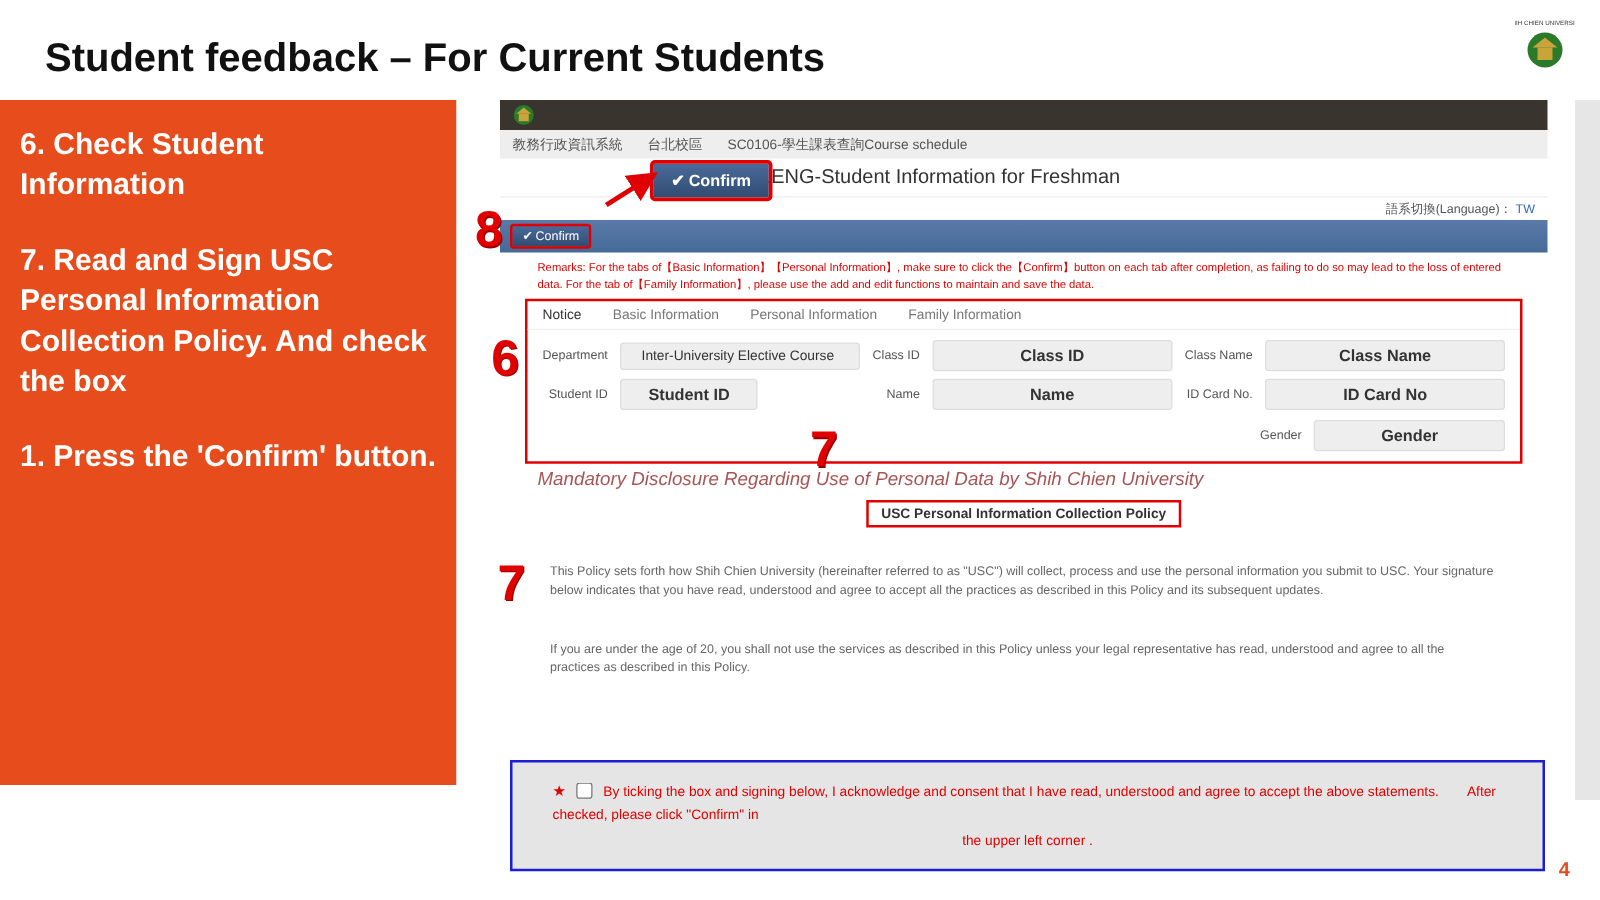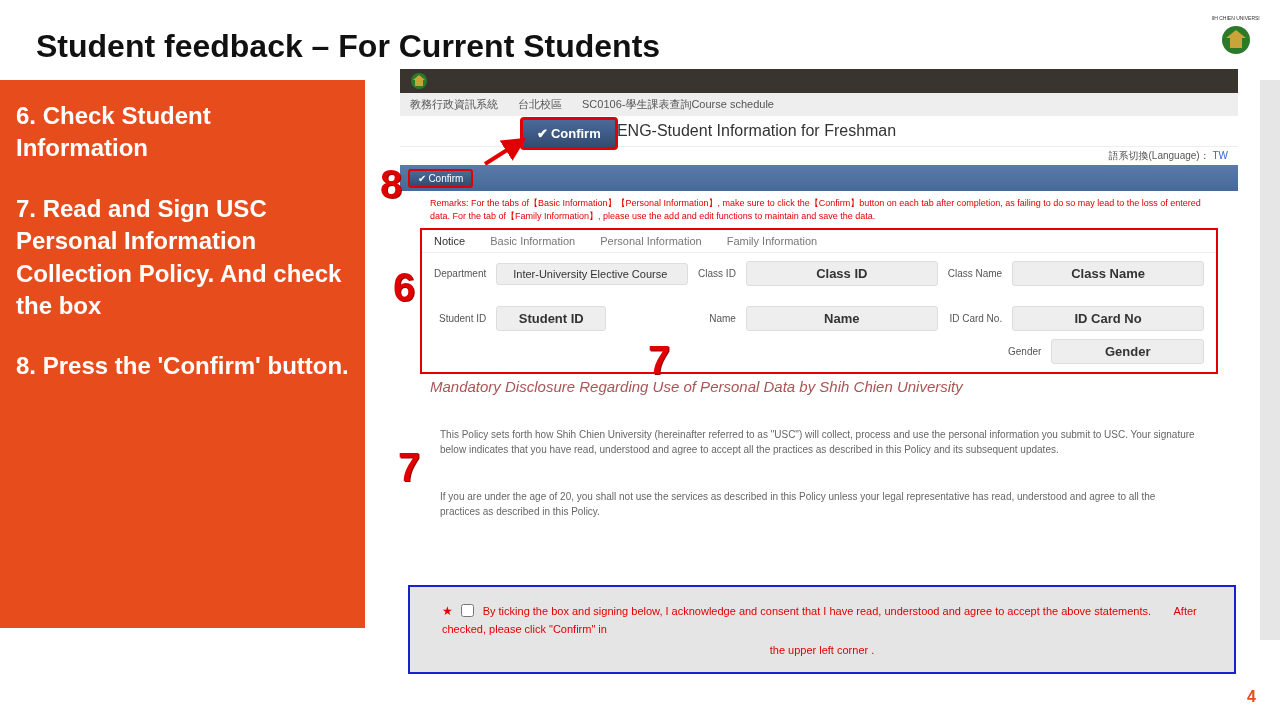--- a/index.html
+++ b/index.html
@@ -5,21 +5,21 @@
     * { box-sizing: border-box; margin: 0; padding: 0; }
     body { font-family: "Segoe UI", Arial, sans-serif; width: 1280px; height: 720px; background: #fff; position: relative; overflow: hidden; }
     
     .slide-title { position: absolute; top: 28px; left: 36px; font-size: 32px; font-weight: bold; color: #111; }
     
     .logo-corner { position: absolute; top: 12px; right: 20px; width: 48px; height: 48px; }
     
     .sidebar { position: absolute; top: 80px; left: 0; width: 365px; height: 548px; background: #e74c1c; color: #fff; padding: 20px 16px; }
     .sidebar p { font-size: 24px; font-weight: bold; line-height: 1.35; margin-bottom: 28px; }
     
-    .screenshot { position: absolute; top: 69px; left: 400px; width: 838px; }
+    .screenshot { position: absolute; top: 80px; left: 400px; width: 838px; }
     
     .dark-bar { background: #3a342e; height: 24px; padding: 2px 10px; display: flex; align-items: center; }
     .dark-bar .mini-logo { width: 18px; height: 18px; }
     
     .breadcrumb-row { background: #eee; padding: 4px 10px; font-size: 11px; color: #555; display: flex; gap: 20px; }
     .breadcrumb-row span { cursor: default; }
     
     .title-row { background: #fff; padding: 6px 30px 6px 130px; display: flex; align-items: center; position: relative; border-bottom: 1px solid #eee; }
     .title-row .page-title { font-size: 16px; color: #333; margin-left: 30px; }
     
@@ -30,21 +30,21 @@
     
     .blue-header { background: linear-gradient(#5a7aa9, #456a97); height: 26px; padding: 3px 8px; position: relative; }
     .confirm-btn-small { background: linear-gradient(#4a6a9a, #314c71); color: #fff; border: 2px solid #e10000; padding: 2px 8px; font-size: 10px; border-radius: 3px; cursor: pointer; display: inline-flex; align-items: center; gap: 2px; }
     
     .remarks { font-size: 9px; color: #e10000; padding: 6px 30px; line-height: 1.4; }
     
     .form-card { border: 2px solid #e10000; margin: 0 20px; background: #fff; }
     .tabs { display: flex; gap: 25px; padding: 5px 12px; font-size: 11px; color: #777; border-bottom: 1px solid #eee; align-items: flex-end; }
     .tabs span:first-child { color: #333; }
     
-    .fields { padding: 8px 12px; display: grid; grid-template-columns: auto 1fr auto 1fr auto 1fr; gap: 20px 10px; align-items: center; }
+    .fields { padding: 8px 12px; display: grid; grid-template-columns: auto 1fr auto 1fr auto 1fr; gap: 6px 10px; align-items: center; }
     .fields .lbl { font-size: 10px; color: #555; text-align: right; white-space: nowrap; }
     .fields .val { background: #eee; border-radius: 3px; padding: 4px 8px; font-size: 11px; text-align: left; color: #333; border: 1px solid #ddd; }
     .fields .val.bold { font-weight: bold; text-align: center; font-size: 13px; }
     
     .disclosure-title { font-size: 15px; color: #a55; padding: 4px 30px; font-style: italic; }
     
     .policy-title-box { text-align: center; margin: 4px auto; }
     .policy-title-box span { display: inline-block; border: 2px solid #e10000; padding: 3px 10px; font-size: 11px; font-weight: bold; color: #333; }
     
     .policy-text { font-size: 10px; color: #666; padding: 4px 40px; line-height: 1.5; margin-top: 24px; }
@@ -81,21 +81,21 @@
     <text x="24" y="8" text-anchor="middle" font-size="5" fill="#333">SHIH CHIEN UNIVERSITY</text>
     <circle cx="24" cy="28" r="14" fill="#2a7a2a"></circle>
     <polygon points="24,18 34,26 14,26" fill="#c9a43a"></polygon>
     <rect x="18" y="26" width="12" height="10" fill="#c9a43a"></rect>
   </svg>
 </div>
 
 <div class="sidebar">
   <p>6. Check Student Information</p>
   <p>7. Read and Sign USC Personal Information Collection  Policy. And check the box</p>
-  <p>8. Press the 'Confirm' button.</p>
+  <p>1. Press the 'Confirm' button.</p>
 </div>
 
 <div class="gray-edge"></div>
 
 <div class="screenshot">
   <div class="dark-bar">
     <svg class="mini-logo" viewBox="0 0 18 18">
       <circle class="bg" cx="9" cy="9" r="8"></circle>
       <polygon class="house" points="9,3 15,8 3,8"></polygon>
       <rect class="house" x="5" y="8" width="8" height="6"></rect>
@@ -153,20 +153,23 @@
       <div class="val bold">ID Card No</div>
     </div>
     <div class="fields" style="grid-template-columns: auto 1fr; padding-top:0; justify-content:end; margin-left:auto; width:220px;">
       <div class="lbl">Gender</div>
       <div class="val bold">Gender</div>
     </div>
   </div>
 
   <div class="disclosure-title">Mandatory Disclosure Regarding Use of Personal Data by Shih Chien University</div>
 
+  <div class="policy-title-box">
+    <span>USC Personal Information Collection Policy</span>
+  </div>
 
   <div class="policy-text">This Policy sets forth how Shih Chien University (hereinafter referred to as "USC") will collect, process and use the personal information you submit to USC. Your signature below indicates that you have read, understood and agree to accept all the practices as described in this Policy and its subsequent updates.</div>
   <div class="policy-text">If you are under the age of 20, you shall not use the services as described in this Policy unless your legal representative has read, understood and agree to all the practices as described in this Policy.</div>
 
   <div class="consent-box">
     <div>
       <span class="star">★</span>
       <input type="checkbox" class="chk" style="">
       <span class="txt">By ticking the box and signing below, I acknowledge and consent that I have read, understood and agree to accept the above statements.</span>
       <span class="hint">After checked, please click "Confirm" in</span>

